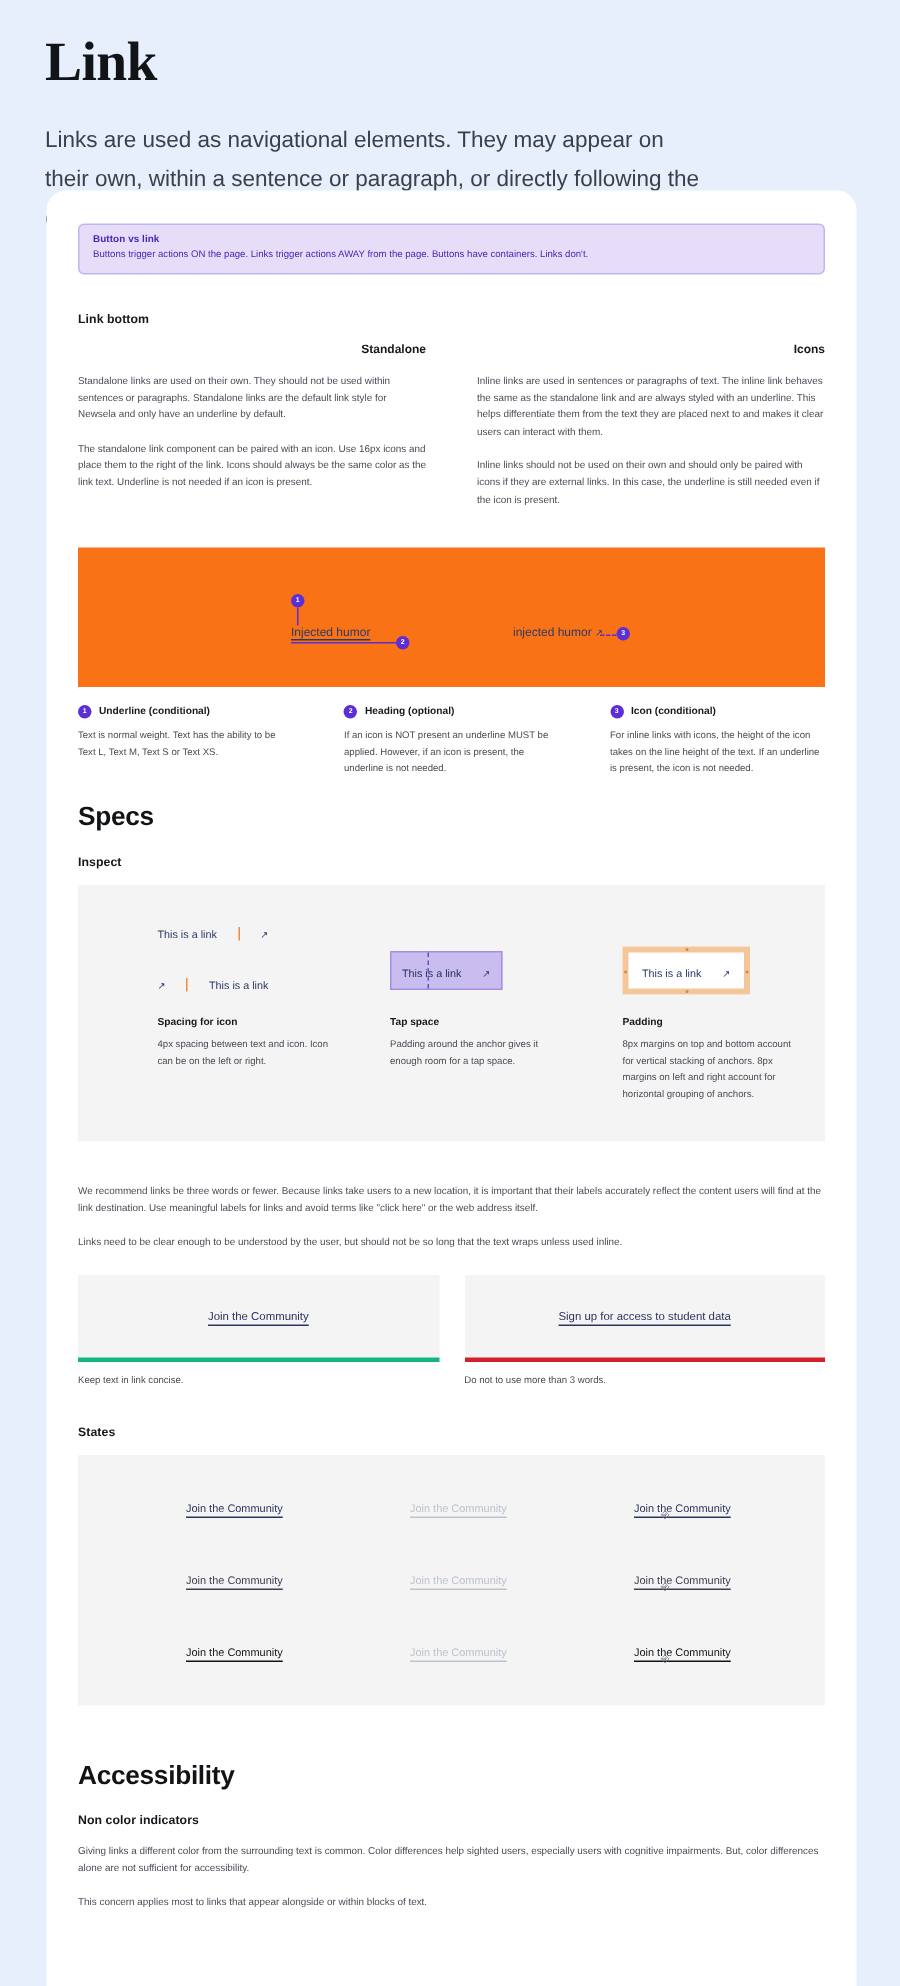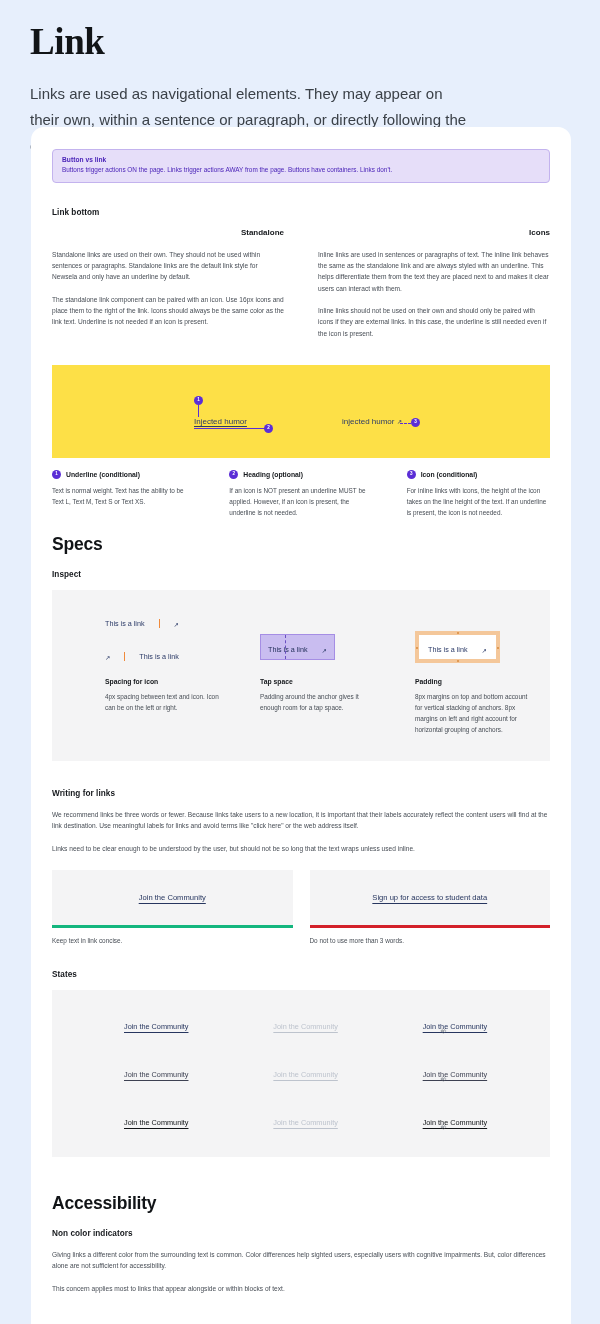--- a/index.html
+++ b/index.html
@@ -92,21 +92,21 @@
   }
   p.body-txt + p.body-txt { margin-top: 11px; }
 
   
   .two-col { display: flex; gap: 34px; }
   .two-col > div { flex: 1; }
 
   
   .sec-anatomy { margin-top: 26px; }
   .anatomy-stage {
-    background: #fde047;
+    background: #f97316;
     height: 93px;
     position: relative;
   }
   .badge {
     display: inline-flex;
     align-items: center;
     justify-content: center;
     width: 9px; height: 9px;
     border-radius: 50%;
     background: #5b2ed6;
@@ -396,21 +396,20 @@
           </div>
         </div>
         <div class="ins-title">Padding</div>
         <div class="ins-desc">8px margins on top and bottom account for vertical stacking of anchors. 8px margins on left and right account for horizontal grouping of anchors.</div>
       </div>
 
     </div>
   </div>
 
   <div class="sec-writing">
-    <h3 class="sec-label">Writing for links</h3>
     <p class="body-txt">We recommend links be three words or fewer. Because links take users to a new location, it is important that their labels accurately reflect the content users will find at the link destination. Use meaningful labels for links and avoid terms like "click here" or the web address itself.</p>
     <p class="body-txt">Links need to be clear enough to be understood by the user, but should not be so long that the text wraps unless used inline.</p>
     <div class="w-cards">
       <div class="w-card">
         <div class="w-panel">
           <a href="#">Join the Community</a>
         </div>
         <div class="w-bar" style="background:#14b67e"></div>
         <div class="w-note">Keep text in link concise.</div>
       </div>

